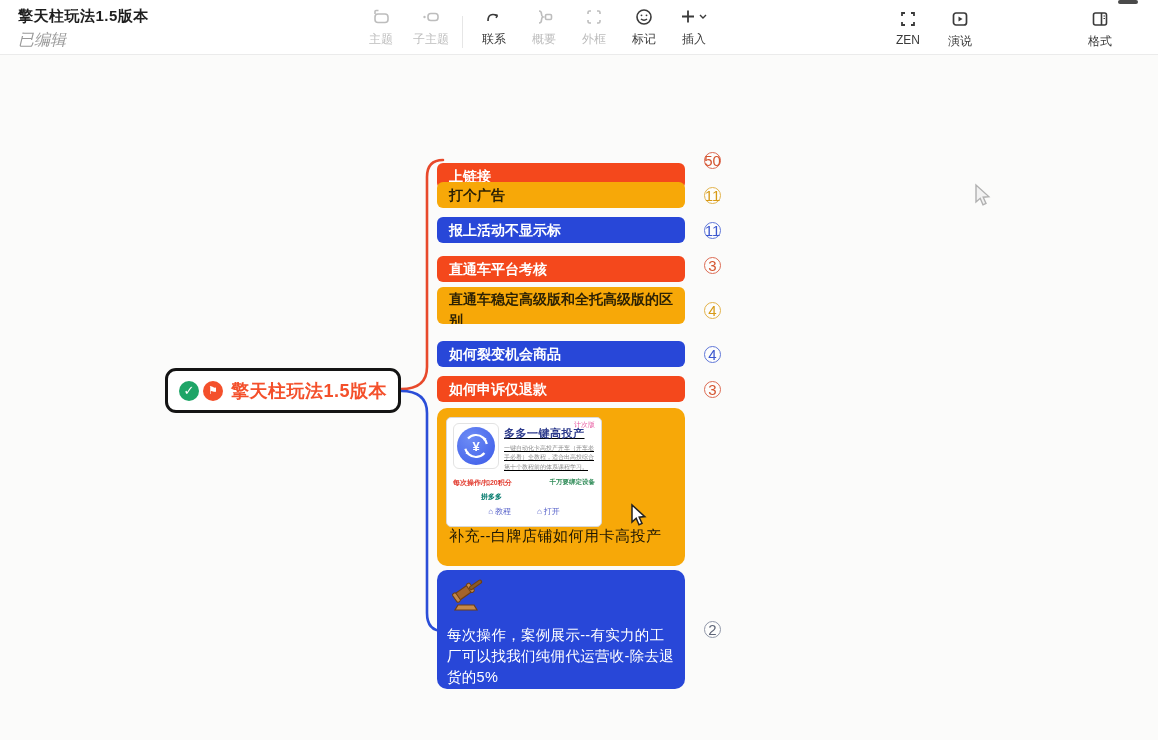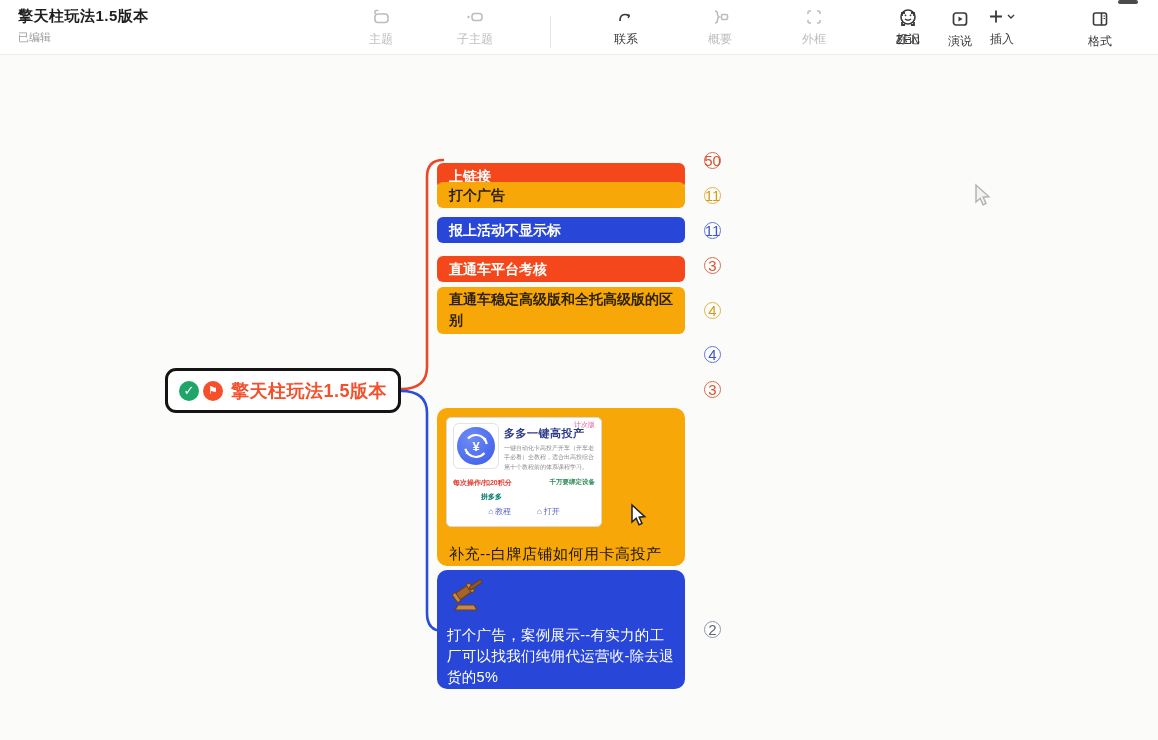--- a/index.html
+++ b/index.html
@@ -4,22 +4,22 @@
 <style>
   * { margin:0; padding:0; box-sizing:border-box; }
   html,body { width:1158px; height:740px; overflow:hidden; }
   body { font-family:"Liberation Sans","DejaVu Sans",sans-serif; background:#fbfbfa; }
 
   
   .titlebar { position:relative; width:1158px; height:55px; background:#ffffff;
               border-bottom:1px solid #ebebeb; }
   .tb-left { position:absolute; left:18px; top:7px; }
   .tb-title { font-size:15px; font-weight:bold; color:#1f1f1f; letter-spacing:.5px; }
-  .tb-status { font-size:11px; color:#9a9a9a; margin-top:4px; }
-  .tb-center { position:absolute; left:356px; top:5px; display:flex; align-items:flex-end;gap:44px; }
+  .tb-status { font-size:16px; color:#9a9a9a; margin-top:4px;font-style:italic; }
+  .tb-center { position:absolute; left:356px; top:5px; display:flex; align-items:flex-end; }
   .tool { width:50px; display:flex; flex-direction:column; align-items:center; cursor:default; }
   .tool .t-icon { height:24px; display:flex; align-items:center; justify-content:center; }
   .tool .t-label { font-size:12px; margin-top:2px; }
   .tool.disabled { color:#bdbdbd; }
   .tool.active { color:#3a3a3a; }
   .tb-divider { width:1px; height:32px; background:#e6e6e6; margin:6px 6px 0 6px; }
   .tb-right { position:absolute; top:7px; left:882px; display:flex; }
   .tb-right .tool { width:52px; }
   .tool-format { margin-left:88px; }
   .dark-strip { position:absolute; left:1118px; top:0; width:20px; height:4px;
@@ -36,21 +36,21 @@
   .root-label { font-size:18px; font-weight:bold; color:#f4502b; letter-spacing:.5px; }
   .mini-badge { width:20px; height:20px; border-radius:50%; color:#fff; font-size:13px;
                 display:flex; align-items:center; justify-content:center; flex:none; }
   .mini-check { background:#1ea567; }
   .mini-flag  { background:#f4502b; margin-right:4px; font-size:11px; }
 
   
   .branch { position:absolute; left:437px; width:248px; height:26px; border-radius:6px;
             font-size:14px; font-weight:600; line-height:26px; padding-left:12px;
             white-space:nowrap; overflow:hidden; cursor:default; }
-  .branch.tall { height:47px; line-height:21px; padding-top:2px; white-space:normal; }
+  .branch.tall { height:37px; line-height:21px; padding-top:2px; white-space:normal; }
   .c-red    { background:#f4481c; color:#ffffff; }
   .c-yellow { background:#f7a808; color:#2d2204; }
   .c-blue   { background:#2847d8; color:#ffffff; }
 
   .badge { position:absolute; left:704px; width:17px; height:17px; border-radius:50%;
            background:#fdfdfc; font-size:15px; display:flex; align-items:center;
            justify-content:center; cursor:default; }
   .b-red    { border:1.5px solid #dc6a52; color:#d4542f; }
   .b-yellow { border:1.5px solid #e2b24a; color:#d79a16; }
   .b-blue   { border:1.5px solid #6077d8; color:#3b57cf; }
@@ -60,32 +60,32 @@
   .img-node { position:absolute; left:437px; top:353px; width:248px; height:158px;
               background:#f7a808; border-radius:10px; padding:9px; cursor:default; }
   .app-card { width:156px; height:110px; background:#ffffff; border:1px solid #d8d8d8;
               border-radius:5px; padding:5px 6px; position:relative; overflow:hidden; }
   .card-head { display:flex; gap:5px; }
   .card-icon-frame { width:46px; height:46px; border:1px solid #e3e3e3; border-radius:6px;
                      display:flex; align-items:center; justify-content:center; flex:none; }
   .card-icon { width:38px; height:38px; border-radius:50%;
                background:radial-gradient(circle at 35% 30%, #6d8cf5, #3b5ae8);
                display:flex; align-items:center; justify-content:center; }
-  .card-txt { flex:1; min-width:0; }
+  .card-txt { flex:1; min-width:0;text-decoration:underline; }
   .card-title-row { position:relative; }
   .card-title { font-size:11px; font-weight:bold; color:#2c3a8c; letter-spacing:.5px; }
   .card-tag { font-size:7px; color:#e85aa0; position:absolute; right:0; top:-3px; }
   .card-desc { font-size:6px; color:#8a8a8a; line-height:1.55; margin-top:3px; }
   .card-row2 { display:flex; justify-content:space-between; margin-top:6px; }
   .card-red   { font-size:7px; color:#e23a2e; font-weight:bold; }
   .card-green { font-size:6.5px; color:#2e8b57; font-weight:bold; }
   .card-pdd { font-size:7px; color:#00796b; font-weight:bold; margin:4px 0 0 28px; }
   .card-btns { display:flex; gap:26px; justify-content:center; margin-top:4px; }
   .card-btn { font-size:8px; color:#5560c9; display:flex; align-items:center; gap:2px; }
-  .img-caption { font-size:15px; color:#1d1705; margin-top:18px; padding-left:3px;
+  .img-caption { font-size:15px; color:#1d1705; margin-top:0; padding-left:3px;
                  font-weight:500; letter-spacing:.5px; }
 
   
   .ad-node { position:absolute; left:437px; top:515px; width:248px; height:119px;
              background:#2847d8; border-radius:10px; padding:9px 10px; cursor:default; }
   .ad-text { font-size:14.5px; color:#ffffff; line-height:21px; margin-top:6px;
              letter-spacing:.3px; }
 
   .cursor { position:absolute; pointer-events:none; }
 </style>
@@ -236,22 +236,28 @@
   <div class="branch c-red" style="top:201px">
     <span>直通车平台考核</span>
   </div>
   <div class="badge b-red" style="top:202px">3</div>
 
   <div class="branch c-yellow tall" style="top:232px">
     <span>直通车稳定高级版和全托高级版的区别</span>
   </div>
   <div class="badge b-yellow" style="top:247px">4</div>
 
+  <div class="branch c-blue" style="top:286px">
+    <span>如何裂变机会商品</span>
+  </div>
   <div class="badge b-blue" style="top:291px">4</div>
 
+  <div class="branch c-red" style="top:321px">
+    <span>如何申诉仅退款</span>
+  </div>
   <div class="badge b-red" style="top:326px">3</div>
 
   <div class="img-node">
     <div class="app-card">
       <div class="card-head">
         <div class="card-icon-frame">
           <div class="card-icon">
             <svg width="34" height="34" viewBox="0 0 34 34">
               <circle cx="17" cy="17" r="11" fill="none" stroke="#ffffff" stroke-width="2.2" stroke-dasharray="24 11" transform="rotate(40 17 17)"></circle>
               <path d="M24 8 L27.5 9.5 L25 12 Z" fill="#ffffff"></path>
@@ -290,21 +296,21 @@
   <div class="ad-node">
     <svg width="42" height="36" viewBox="0 0 42 36">
       <g transform="rotate(-35 16 14)">
         <rect x="8" y="10" width="17" height="8" rx="2.5" fill="#a4642c" stroke="#6e3f14" stroke-width="1.2"></rect>
         <rect x="6" y="9" width="4" height="10" rx="1.5" fill="#c58a4a" stroke="#6e3f14" stroke-width="1"></rect>
         <rect x="23" y="9" width="4" height="10" rx="1.5" fill="#c58a4a" stroke="#6e3f14" stroke-width="1"></rect>
         <rect x="24" y="12.8" width="14" height="3.4" rx="1.7" fill="#8a5a28" stroke="#6e3f14" stroke-width="1"></rect>
       </g>
       <path d="M8 31 L30 31 L27 26 L11 26 Z" fill="#c58a4a" stroke="#6e3f14" stroke-width="1.2"></path>
     </svg>
-    <div class="ad-text">打个广告，案例展示--有实力的工厂可以找我们纯佣代运营收-除去退货的5%</div>
+    <div class="ad-text">每次操作，案例展示--有实力的工厂可以找我们纯佣代运营收-除去退货的5%</div>
   </div>
   <div class="badge b-gray" style="top:566px">2</div>
 
   <svg class="cursor" style="left:972px; top:128px;" width="22" height="26" viewBox="0 0 22 26">
     <path d="M4 2 L4 19 L8.2 15.3 L11 21.8 L14 20.4 L11.2 14.2 L16.8 13.6 Z" fill="#f2f2f2" stroke="#b0b0b0" stroke-width="1.4"></path>
   </svg>
   <svg class="cursor" style="left:628px; top:448px;" width="22" height="26" viewBox="0 0 22 26">
     <path d="M4 2 L4 19 L8.2 15.3 L11 21.8 L14 20.4 L11.2 14.2 L16.8 13.6 Z" fill="#ffffff" stroke="#222222" stroke-width="1.5"></path>
   </svg>
 

